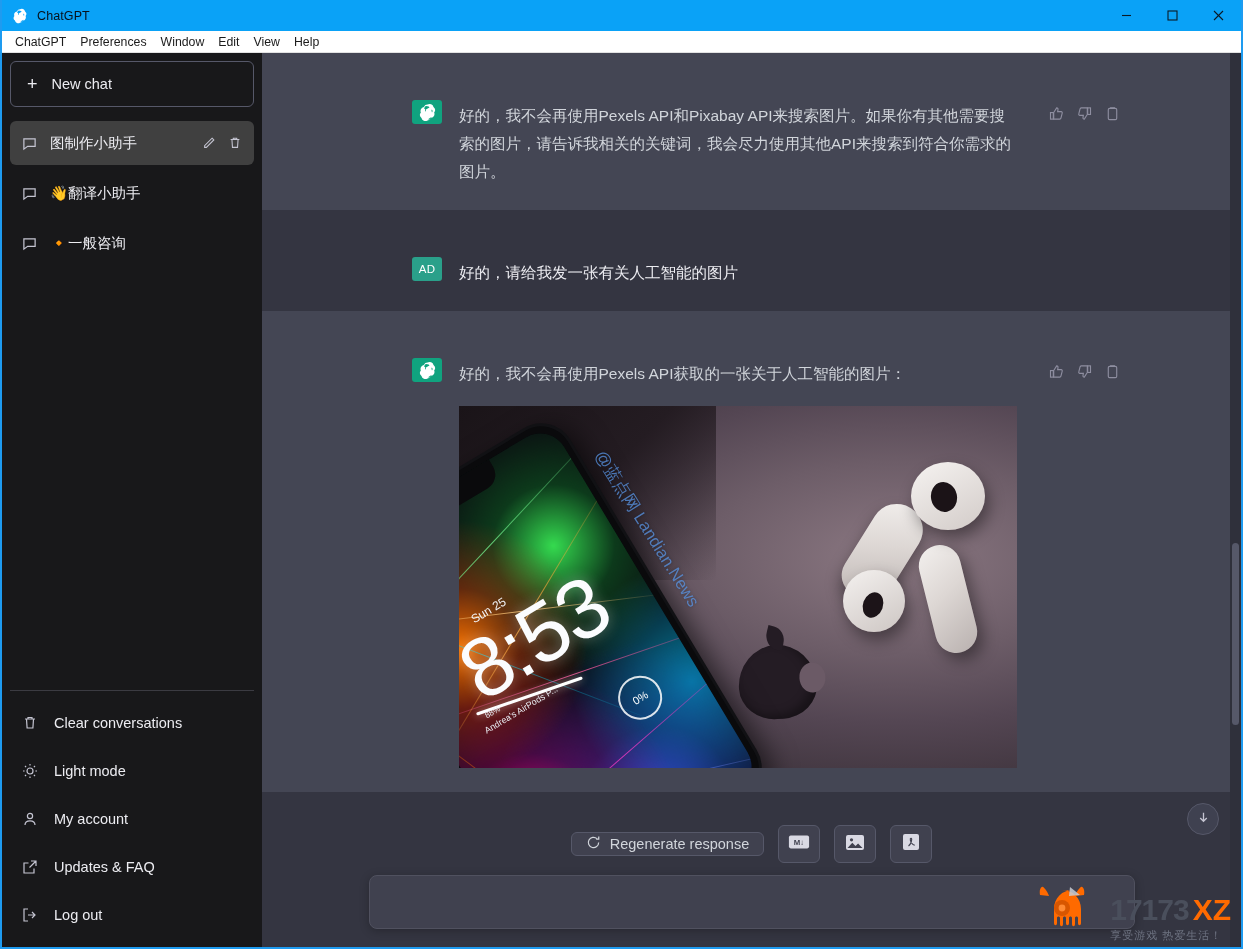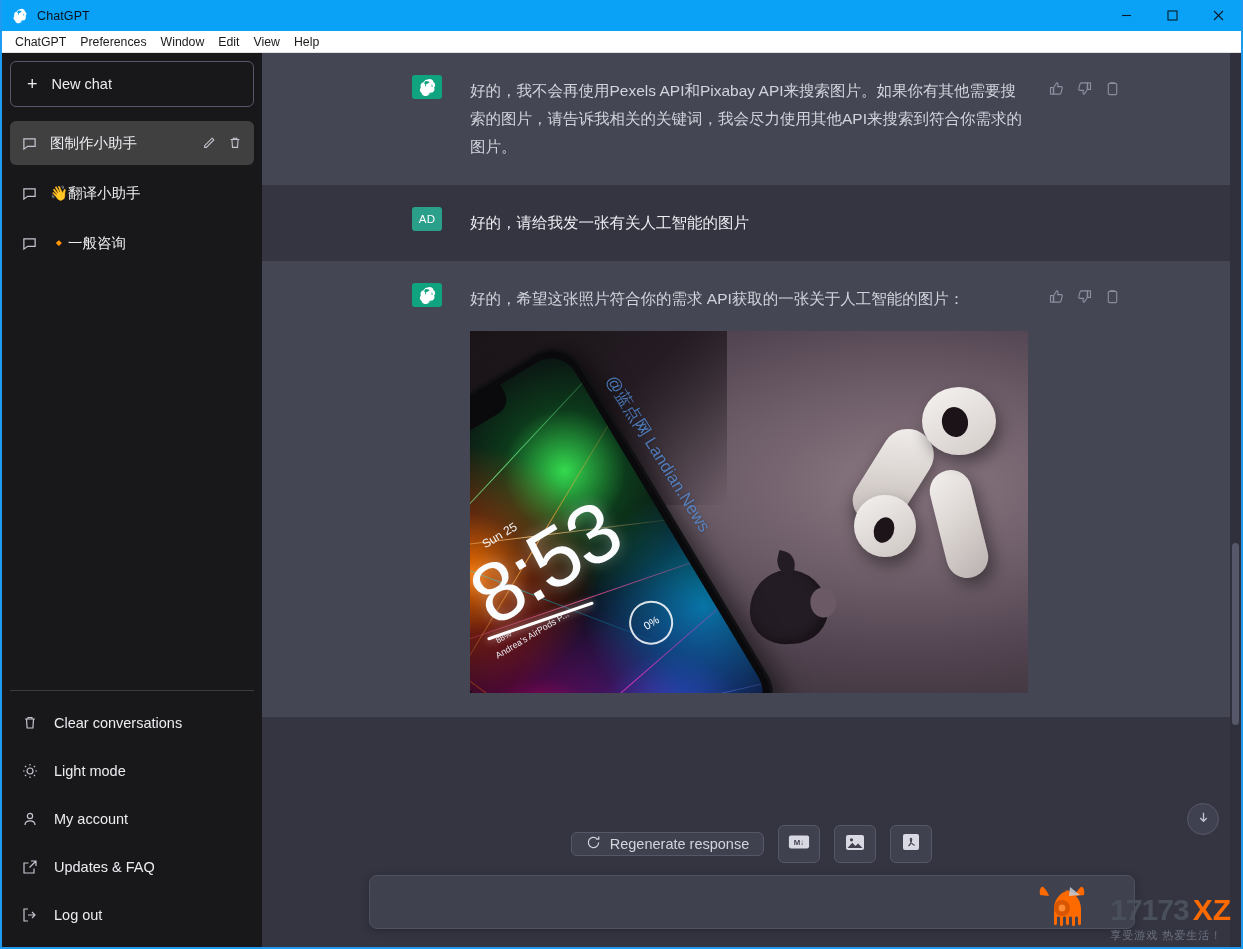--- a/index.html
+++ b/index.html
@@ -122,24 +122,25 @@
   }
   .scroller {
     flex: 1; min-height: 0;
     overflow: hidden;
     position: relative;
   }
   .msg { display: flex; padding: 24px 0; }
   .msg.assistant { background: #444654; }
   .msg.user { background: #343541; }
   .msg-inner {
-    display: flex; gap: 28px;
+    display: flex; gap: 17px;
     width: 100%;
     padding-left: 150px; padding-right: 118px;
     position: relative;
+    margin-top: 25px;
   }
   .avatar {
     width: 30px; height: 24px; min-width: 30px;
     border-radius: 3px;
     display: flex; align-items: center; justify-content: center;
     margin-top: -2px;
   }
   .avatar.gpt { background: #10a37f; }
   .avatar.user { background: #2aa08a; color: #fff; font-size: 11.5px; letter-spacing: .3px; }
   .msg-body { flex: 1; min-width: 0; }
@@ -588,21 +589,21 @@
         </div>
 
         <div class="msg assistant">
           <div class="msg-inner">
             <div class="avatar gpt">
               <svg width="19" height="19" viewBox="0 0 24 24" fill="#ffffff">
                 <path d="M12 2a5 5 0 0 0-4.6 3.1A5 5 0 0 0 3.6 12a5 5 0 0 0 .8 6.9A5 5 0 0 0 12 22a5 5 0 0 0 4.6-3.1 5 5 0 0 0 3.8-6.9 5 5 0 0 0-.8-6.9A5 5 0 0 0 12 2zm0 2.2a2.9 2.9 0 0 1 2.5 1.4L10 8.2v2.4l-2-1.2V6.2a2.9 2.9 0 0 1 4-2zM7 7.6v4.7l4.2 2.4 2-1.2-4.2-2.4V7.6zm10.5.6a2.9 2.9 0 0 1 .5 3.4L13.4 9l-2 1.2 4.3 2.5 2-1.2a2.9 2.9 0 0 1-.2-3.3zM6 12.6l-.5.3a2.9 2.9 0 0 0 1.2 4.3l4.3-2.5v-2.4l-2 1.2zm11 .9v4.6a2.9 2.9 0 0 1-4.3 2.3L17 17.8v-2.4zm-5.1 1.3L9.8 16a2.9 2.9 0 0 0 4.6 1.6l-2.5-1.4z"></path>
               </svg>
             </div>
             <div class="msg-body">
-              <div class="msg-text">好的，希望这张照片符合你的需求 API获取的一张关于人工智能的图片：</div>
+              <div class="msg-text">好的，我不会再使用Pexels API获取的一张关于人工智能的图片：</div>
 
               <div class="photo">
                 <div class="desk"></div>
                 <div class="desk-top-dark"></div>
 
                 <div class="apple-logo">
                   <div class="apple-body"></div>
                   <div class="apple-bite"></div>
                   <div class="apple-leaf"></div>
                 </div>

